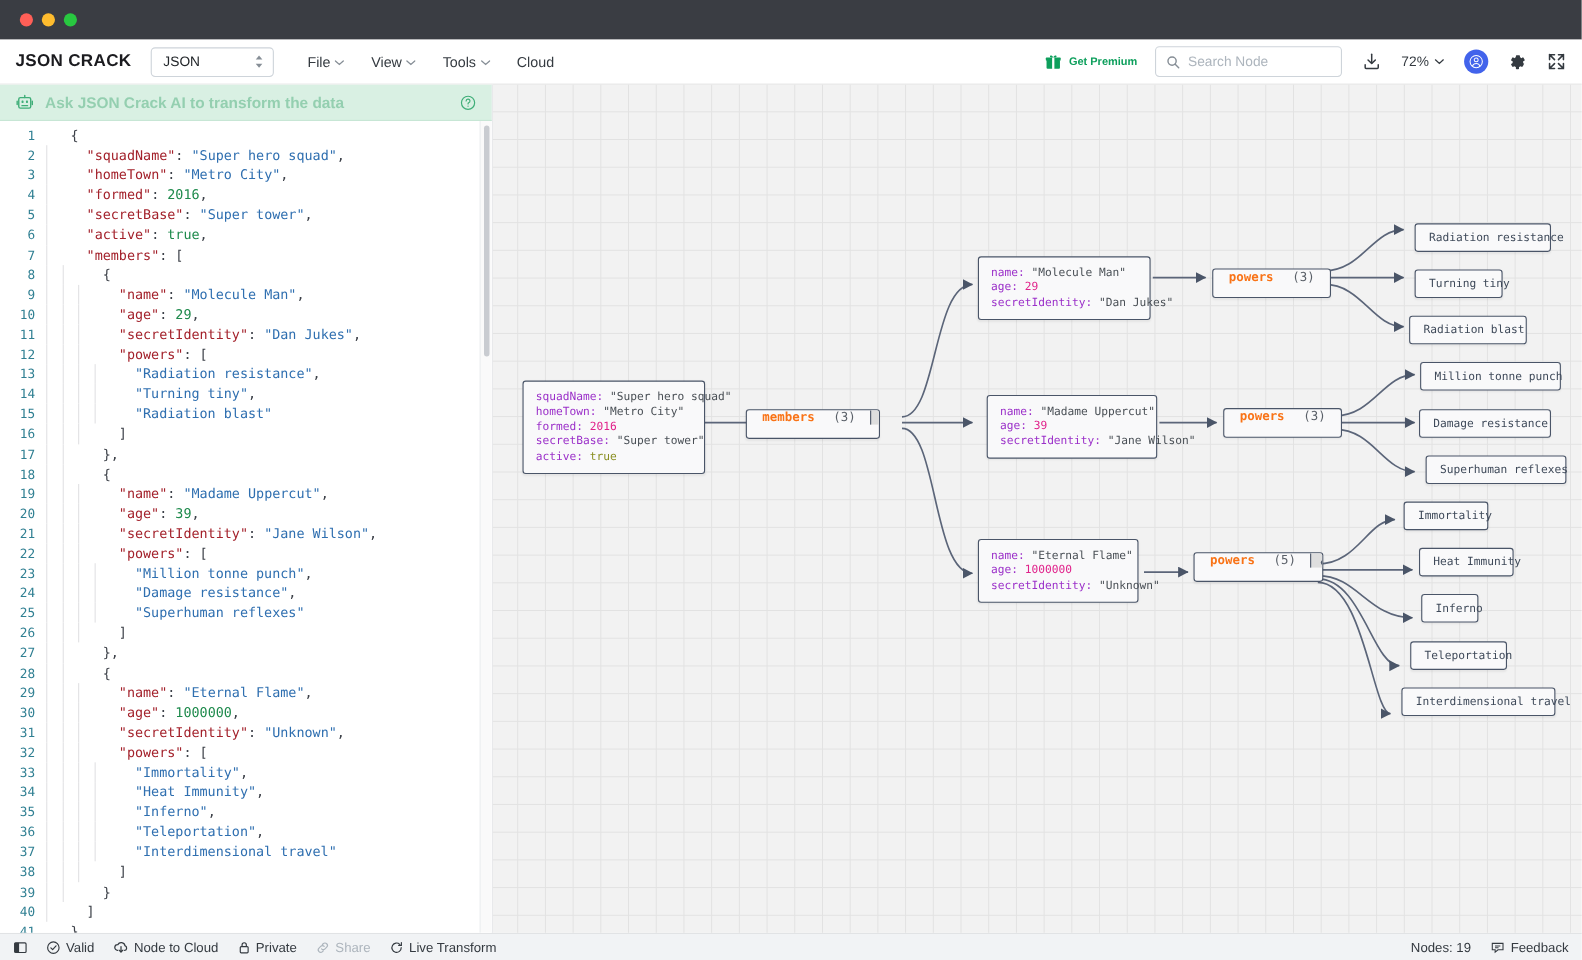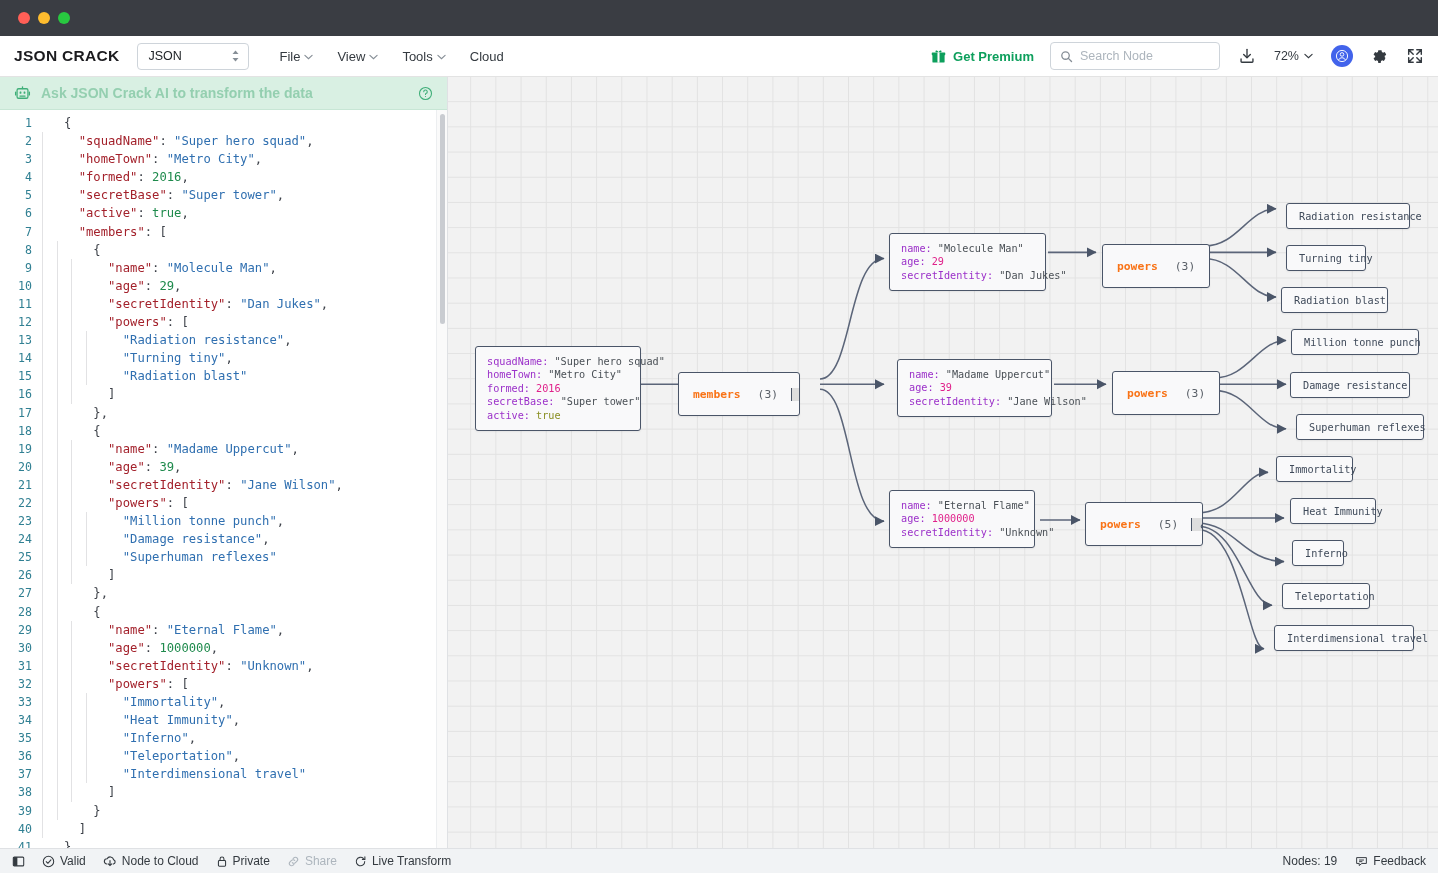--- a/index.html
+++ b/index.html
@@ -38,21 +38,21 @@
     padding: 0 8px 0 10px; font-size: 12.5px; color: #212529; margin-right: 18px;
   }
   .sel-caret { display: flex; flex-direction: column; line-height: 5px; color: #868e96; font-size: 8px; }
   .menu-item {
     font-size: 13px; color: #343a40; padding: 0 12px; height: 55px;
     display: flex; align-items: center; gap: 4px; cursor: default; white-space: nowrap;
   }
   .chev { font-size: 8px; color: #868e96; position: relative; top: 1px; }
   .spacer { flex: 1 1 auto; }
   .premium {
-    display: flex; align-items: center; gap: 7px; font-size: 13px;
+    display: flex; align-items: center; gap: 7px; font-size: 10px;
     font-weight: 700; color: #0d9f5c; margin-right: 16px; white-space: nowrap;
   }
   .search-box {
     width: 170px; height: 28px; border: 1px solid #ced4da; border-radius: 4px;
     display: flex; align-items: center; gap: 7px; padding: 0 9px; background: #fff;
     margin-right: 18px;
   }
   .search-ph { font-size: 12.5px; color: #adb5bd; }
   .tb-icon { display: flex; align-items: center; justify-content: center; margin-right: 18px; color: #343a40; }
   .zoomlvl { display: flex; align-items: center; gap: 5px; font-size: 12.5px; color: #343a40; margin-right: 18px; }
@@ -112,21 +112,21 @@
     border-radius: 3px; box-shadow: 0 1px 2px rgba(0,0,0,.06);
     font-family: "DejaVu Sans Mono", monospace;
   }
   .obj-node { padding: 8px 11px; }
   .kv { font-size: 10.2px; line-height: 13.4px; white-space: pre; }
   .kv .nk { color: #9b30c9; }
   .kv .vs { color: #4a5056; }
   .kv .vn { color: #e0218a; }
   .kv .vb { color: #8a8f22; }
 
-  .arr-node { display: flex; align-items: center; height: 44px; overflow: hidden; }
+  .arr-node { display: flex; align-items: flex-start; height: 27px; overflow: hidden; }
   .arr-label {
     display: flex; align-items: center; gap: 17px; padding: 0 13px 0 14px;
     font-size: 11.3px; white-space: nowrap;
   }
   .arr-key { color: #f97316; font-weight: 700; }
   .arr-cnt { color: #5a6068; }
   .arr-btn {
     width: 27px; flex: 0 0 27px; background: #dedede; border-left: 1px solid #4a5568;
     display: flex; align-items: center; justify-content: center; color: #4a5568;
   }

